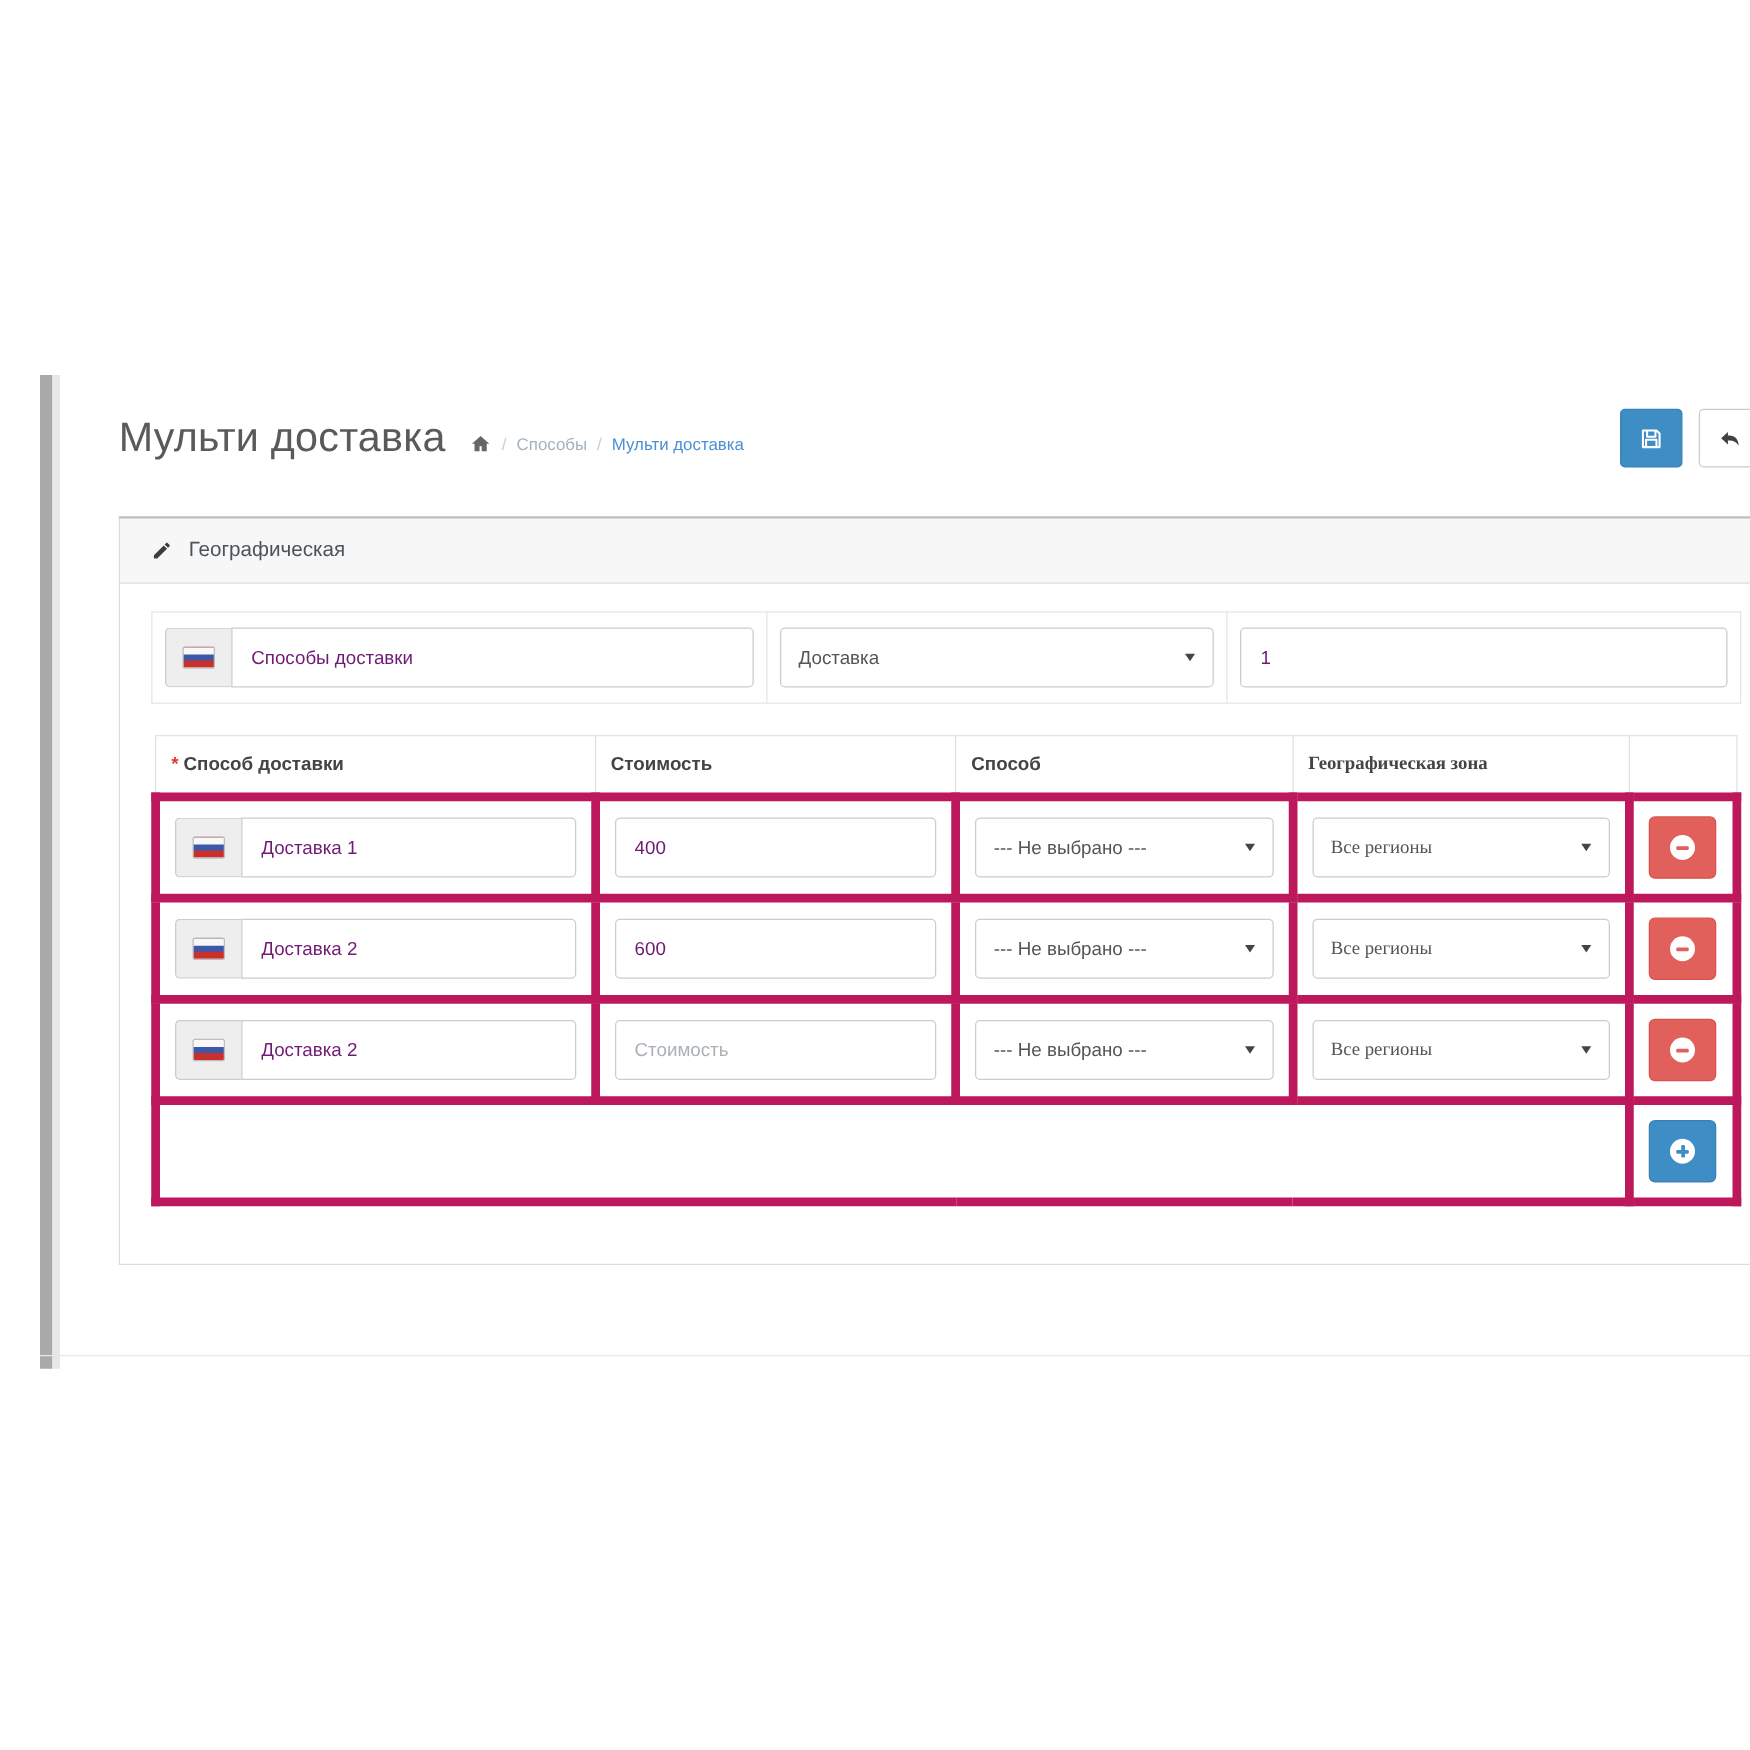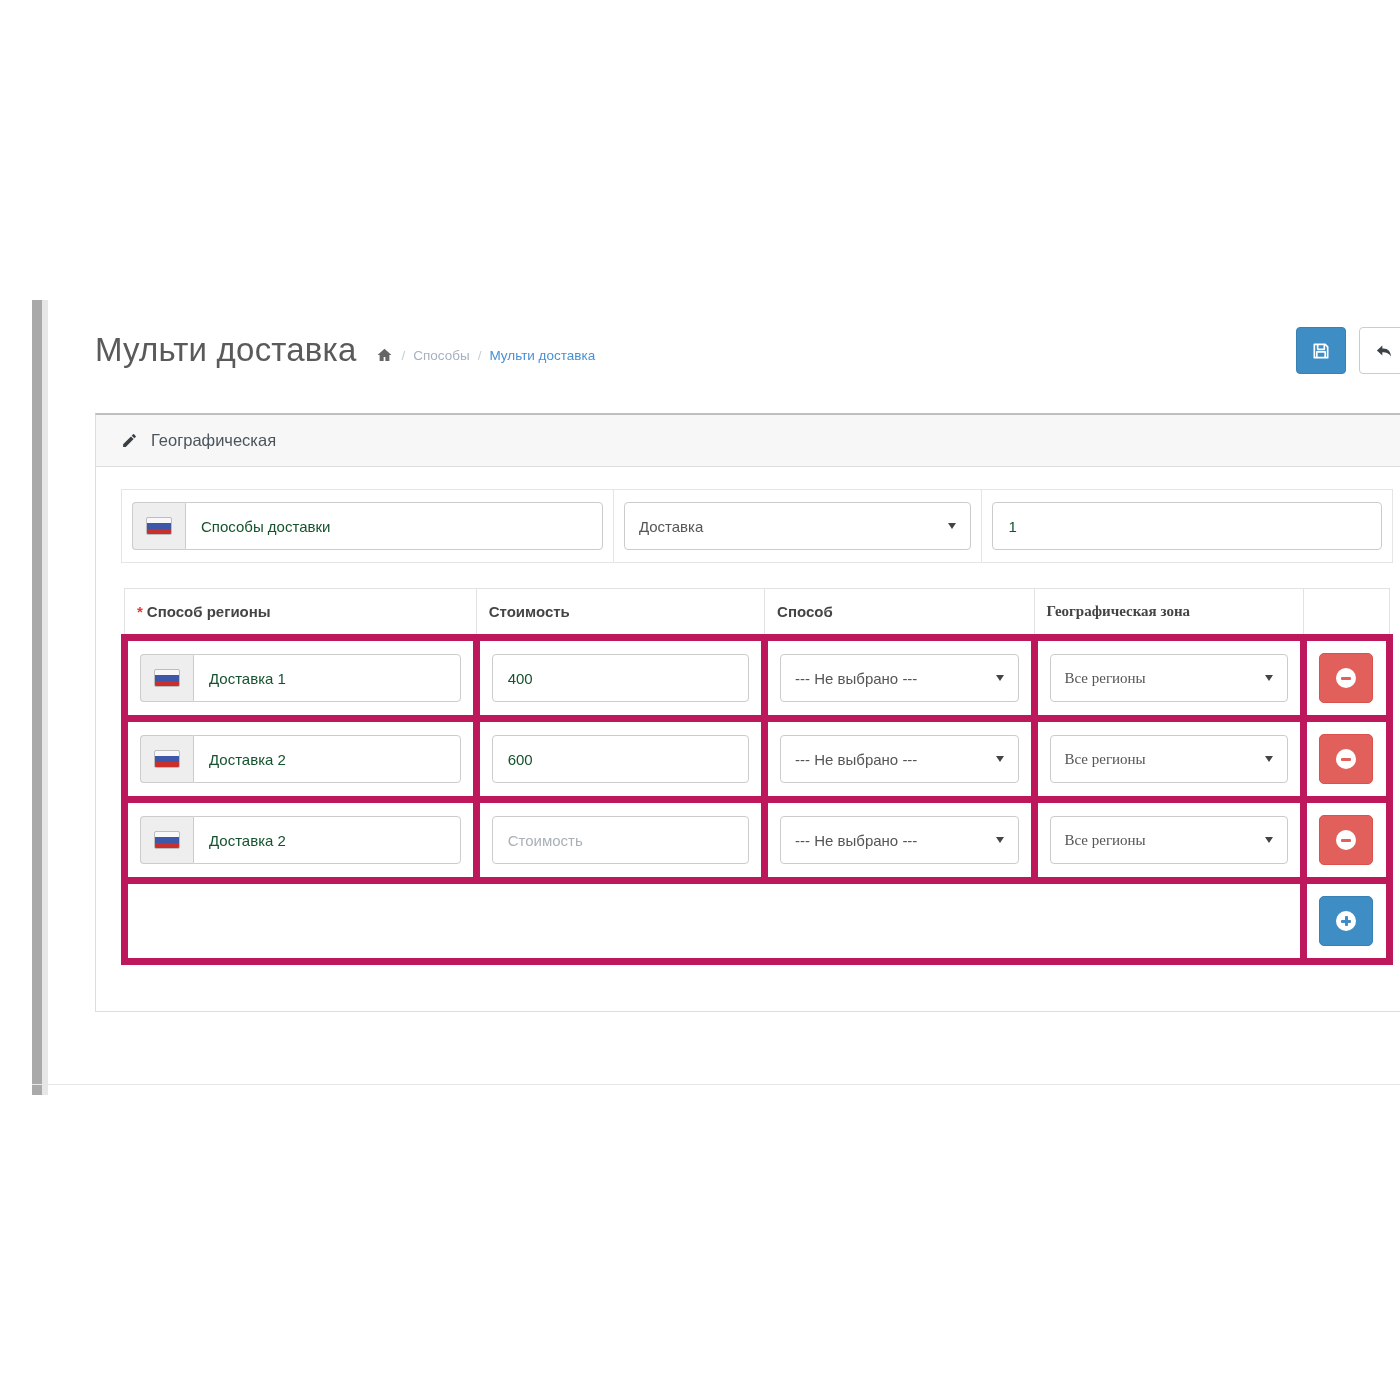--- a/index.html
+++ b/index.html
@@ -46,21 +46,21 @@
   .main-table th{border:1px solid #e2e2e2;padding:14px 12px;text-align:left;font-size:15px;font-weight:bold;color:#444;background:#fff;}
   .main-table td{border:7px solid #be185d;padding:12px;vertical-align:middle;background:#fff;}
   .main-table .c1{width:27.8%;}
   .main-table .c2{width:22.8%;}
   .main-table .c3{width:21.3%;}
   .main-table .c4{width:21.3%;font-family:Liberation Serif, serif;}
   .main-table .c5{width:6.8%;text-align:center;}
   .req{color:#e23a34;margin-right:4px;}
 
   .form-input{height:48px;width:100%;box-sizing:border-box;border:1px solid #ccc;border-radius:4px;
-    padding:0 15px;font-size:15px;color:#14532d;font-family:"Liberation Sans",sans-serif;background:#fff;outline:none;}
+    padding:0 15px;font-size:15px;color:#701a75;font-family:"Liberation Sans",sans-serif;background:#fff;outline:none;}
   .form-input::placeholder{color:#aab0b6;}
 
   .input-group{display:flex;width:100%;}
   .addon{width:52px;flex:0 0 52px;background:#eeeeee;border:1px solid #ccc;border-right:0;border-radius:4px 0 0 4px;
     display:flex;align-items:center;justify-content:center;}
   .input-group .form-input{border-radius:0 4px 4px 0;flex:1;min-width:0;}
   .flag{width:26px;height:18px;display:block;box-sizing:border-box;border:1px solid #bdbdbd;border-radius:2px;
     background:linear-gradient(to bottom,#f8f8f8 0%,#f8f8f8 33.4%,#3d58a8 33.4%,#3d58a8 66.7%,#c9302c 66.7%,#c9302c 100%);}
 
   .select{height:48px;box-sizing:border-box;border:1px solid #ccc;border-radius:4px;background:#fff;
@@ -149,21 +149,21 @@
               <td class="w3">
                 <input class="form-input" type="text" value="1" style="">
               </td>
             </tr>
           </tbody>
         </table>
 
         <table class="main-table">
           <thead>
             <tr>
-              <th class="c1"><span class="req">*</span><span>Способ регионы</span></th>
+              <th class="c1"><span class="req">*</span><span>Способ доставки</span></th>
               <th class="c2">Стоимость</th>
               <th class="c3">Способ</th>
               <th class="c4">Географическая зона</th>
               <th class="c5"></th>
             </tr>
           </thead>
           <tbody>
             <tr>
               <td class="c1">
                 <div class="input-group">

